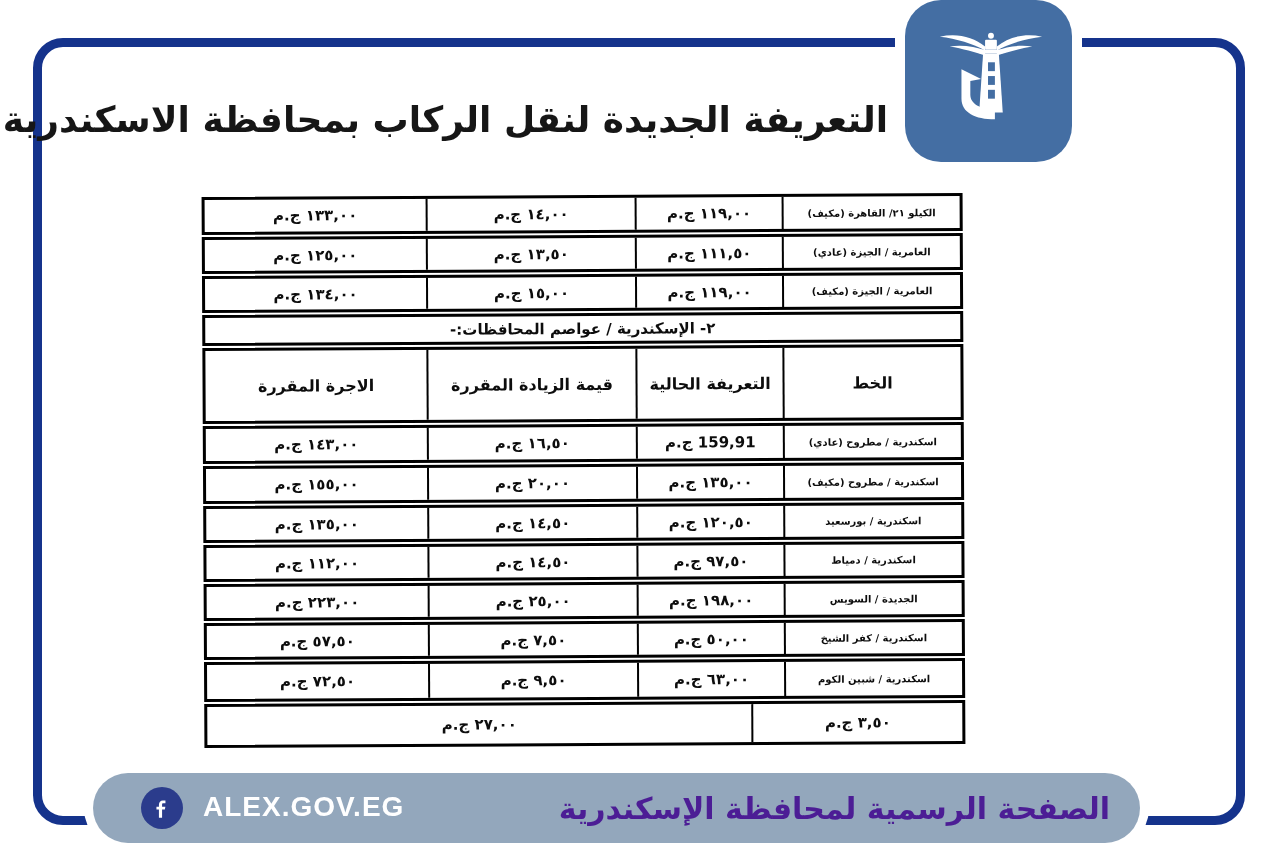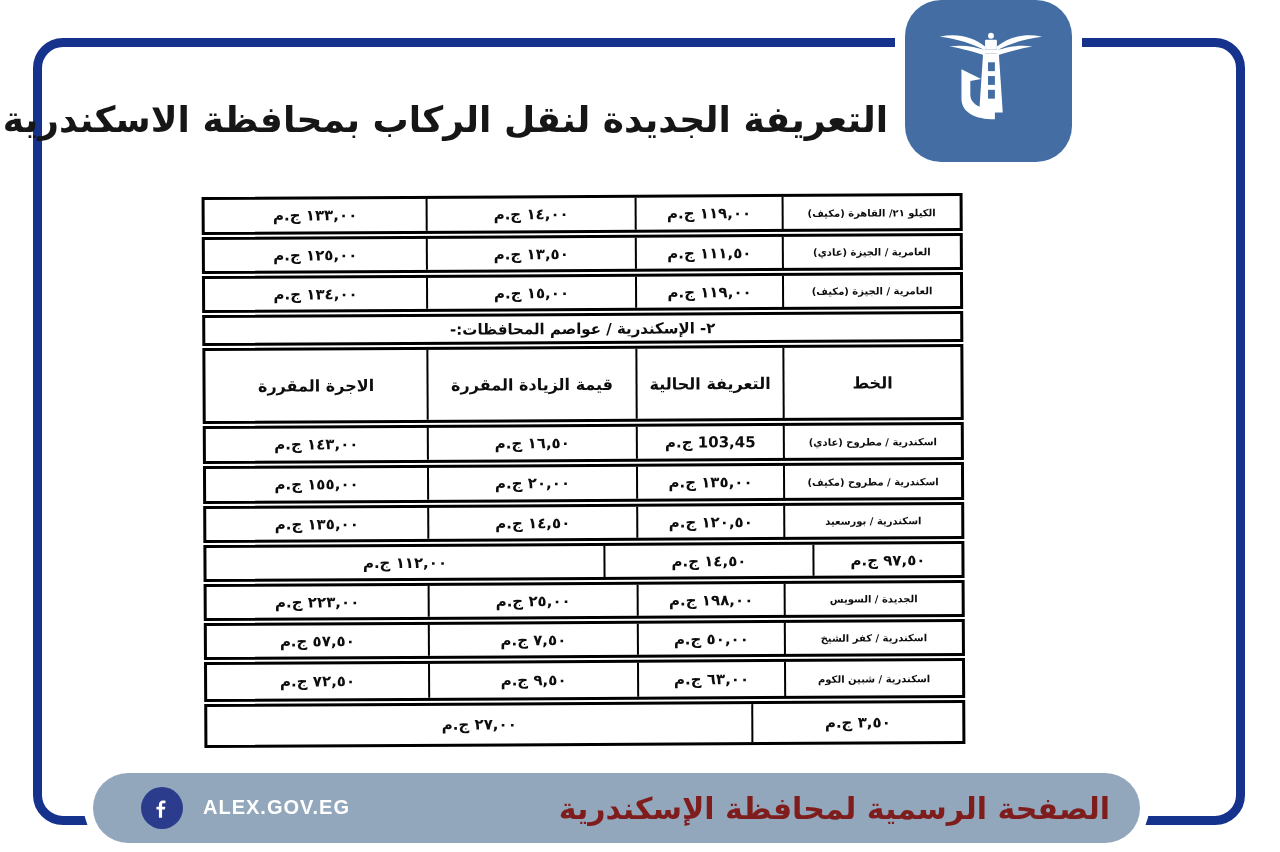--- a/index.html
+++ b/index.html
@@ -59,25 +59,25 @@
     z-index:3;
   }
   .fb{
     position:absolute;left:48px;top:14px;width:42px;height:42px;
     border-radius:50%;background:#2b3c8c;
     display:flex;align-items:center;justify-content:center;
   }
   .site{
     position:absolute;left:110px;top:50%;transform:translateY(-52%);
     color:#fff;font-family:"Liberation Sans",sans-serif;
-    font-weight:700;font-size:20px;letter-spacing:1px;white-space:nowrap;text-align:center;
+    font-weight:700;font-size:28px;letter-spacing:1px;white-space:nowrap;text-align:center;
   }
   .pagename{
     position:absolute;right:30px;top:50%;transform:translateY(-50%);
-    direction:rtl;color:#7f1d1d;font-weight:700;font-size:30px;white-space:nowrap;
+    direction:rtl;color:#4c1d95;font-weight:700;font-size:30px;white-space:nowrap;
     font-family:"DejaVu Sans",sans-serif;
   }
 </style>
 </head>
 <body>
 
 <div class="frame"></div>
 
 <div class="logo-tile">
   <span>
@@ -136,37 +136,38 @@
 
   <div class="trow h76">
     <div class="cell c-line c-head">الخط</div>
     <div class="cell c-cur c-head">التعريفة الحالية</div>
     <div class="cell c-inc c-head">قيمة الزيادة المقررة</div>
     <div class="cell c-fare c-head">الاجرة المقررة</div>
   </div>
 
   <div class="trow h38">
     <div class="cell c-line">اسكندرية / مطروح (عادي)</div>
-    <div class="cell c-cur">103,45 ج.م</div>
+    <div class="cell c-cur">159,91 ج.م</div>
     <div class="cell c-inc">١٦,٥٠ ج.م</div>
     <div class="cell c-fare">١٤٣,٠٠ ج.م</div>
   </div>
   <div class="trow h38">
     <div class="cell c-line">اسكندرية / مطروح (مكيف)</div>
     <div class="cell c-cur">١٣٥,٠٠ ج.م</div>
     <div class="cell c-inc">٢٠,٠٠ ج.م</div>
     <div class="cell c-fare">١٥٥,٠٠ ج.م</div>
   </div>
   <div class="trow h37">
     <div class="cell c-line">اسكندرية / بورسعيد</div>
     <div class="cell c-cur">١٢٠,٥٠ ج.م</div>
     <div class="cell c-inc">١٤,٥٠ ج.م</div>
     <div class="cell c-fare">١٣٥,٠٠ ج.م</div>
   </div>
   <div class="trow h37">
+    <div class="cell c-line">اسكندرية / دمياط</div>
     <div class="cell c-cur">٩٧,٥٠ ج.م</div>
     <div class="cell c-inc">١٤,٥٠ ج.م</div>
     <div class="cell c-fare">١١٢,٠٠ ج.م</div>
   </div>
   <div class="trow h37">
     <div class="cell c-line">الجديدة / السويس</div>
     <div class="cell c-cur">١٩٨,٠٠ ج.م</div>
     <div class="cell c-inc">٢٥,٠٠ ج.م</div>
     <div class="cell c-fare">٢٢٣,٠٠ ج.م</div>
   </div>

